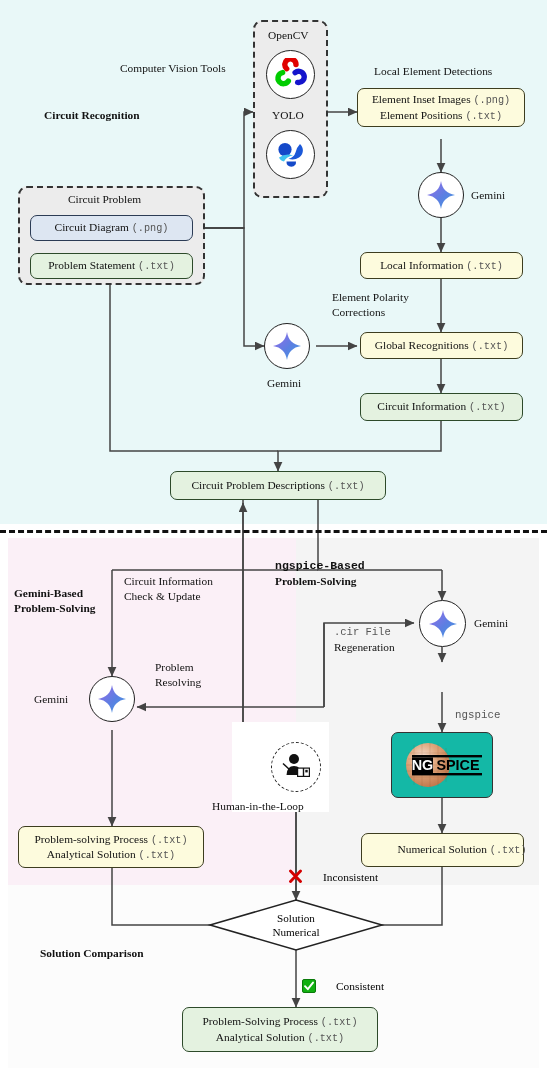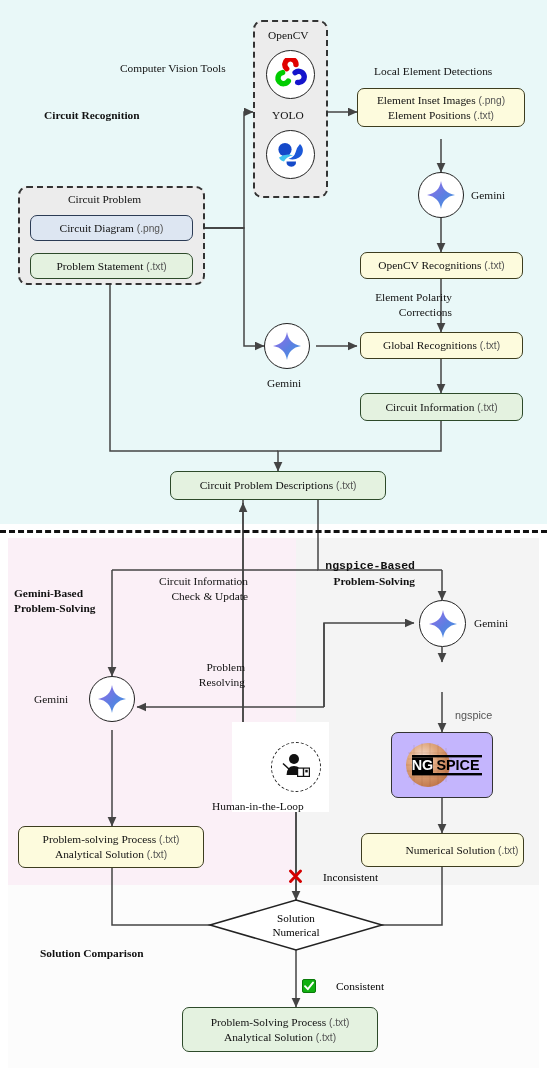--- a/index.html
+++ b/index.html
@@ -17,37 +17,37 @@
            border-top:3px dashed #111;}
 
   
   .box{position:absolute;box-sizing:border-box;border:1.4px solid #333;
        border-radius:7px;display:flex;flex-direction:column;
        align-items:center;justify-content:center;text-align:center;
        font-size:11.4px;line-height:1.28;color:#111;}
   .box.yellow{background:#fdfbdd;border-color:#3d3d1f;}
   .box.green{background:#e4f2e0;border-color:#2d4a2a;}
   .box.blue{background:#dde6f2;border-color:#2c3c55;}
-  .box.white{background:#c4b5fd;border-color:#333;}
-  .mono{font-family:Liberation Sans, sans-serif;font-size:10.2px;color:#555;}
+  .box.white{background:#14b8a6;border-color:#333;}
+  .mono{font-family:Liberation Mono, monospace;font-size:10.2px;color:#555;}
   .monodark{font-family:"Liberation Mono", monospace;font-size:11px;color:#111;}
   .boxline{white-space:nowrap;}
 
   .dashbox{position:absolute;box-sizing:border-box;border:2px dashed #333;
            border-radius:9px;background:#ececec;}
 
   
   .circle{position:absolute;box-sizing:border-box;border:1.6px solid #222;
           border-radius:50%;background:#fff;
           display:flex;align-items:center;justify-content:center;}
   .circle.dashed{border:1.6px dashed #222;background:transparent;}
 
   
   .lbl{position:absolute;font-size:11.4px;color:#111;line-height:1.3;
-       text-align:right;white-space:nowrap;}
+       text-align:left;white-space:nowrap;}
   .lbl.multi{white-space:normal;}
   .lbl.bold{font-weight:bold;}
   .lbl.left{text-align:left;}
 
   
   .diamond-wrap{position:absolute;}
   .diamond-label{position:absolute;inset:0;display:flex;flex-direction:column;
      align-items:center;justify-content:center;font-size:11.2px;line-height:1.28;}
 
   svg.edges{position:absolute;left:0;top:0;width:547px;height:1076px;
@@ -196,21 +196,21 @@
   </div>
 
   <div class="circle" style="left:418px;top:172px;width:46px;height:46px;">
     <svg width="30" height="30" viewBox="0 0 30 30">
       <path d="M15 1 C16.4 9.2 20.8 13.6 29 15 C20.8 16.4 16.4 20.8 15 29 C13.6 20.8 9.2 16.4 1 15 C9.2 13.6 13.6 9.2 15 1 Z" fill="url(#gem)"></path>
     </svg>
   </div>
   <div class="lbl" style="left:471px;top:188px;">Gemini</div>
 
   <div class="box yellow" style="left:360px;top:252px;width:163px;height:27px;">
-    <span class="boxline"><span>OpenCV Recognitions </span><span class="mono">(.txt)</span></span>
+    <span class="boxline"><span>Local Information </span><span class="mono">(.txt)</span></span>
   </div>
 
   <div class="lbl multi" style="left:332px;top:290px;width:120px;">
     <div>Element Polarity</div>
     <div>Corrections</div>
   </div>
 
   <div class="circle" style="left:264px;top:323px;width:46px;height:46px;">
     <svg width="30" height="30" viewBox="0 0 30 30">
       <path d="M15 1 C16.4 9.2 20.8 13.6 29 15 C20.8 16.4 16.4 20.8 15 29 C13.6 20.8 9.2 16.4 1 15 C9.2 13.6 13.6 9.2 15 1 Z" fill="url(#gem)"></path>
@@ -268,20 +268,24 @@
     <div>Problem-Solving</div>
   </div>
 
   <div class="circle" style="left:419px;top:600px;width:47px;height:47px;">
     <svg width="30" height="30" viewBox="0 0 30 30">
       <path d="M15 1 C16.4 9.2 20.8 13.6 29 15 C20.8 16.4 16.4 20.8 15 29 C13.6 20.8 9.2 16.4 1 15 C9.2 13.6 13.6 9.2 15 1 Z" fill="url(#gem)"></path>
     </svg>
   </div>
   <div class="lbl" style="left:474px;top:616px;">Gemini</div>
 
+  <div class="lbl multi" style="left:334px;top:626px;width:96px;">
+    <div class="mono" style="font-size:10.5px;color:#555;">.cir File</div>
+    <div>Regeneration</div>
+  </div>
 
 
   <div class="lbl mono" style="left:455px;top:708px;color:#555;font-size:10.8px;">ngspice</div>
 
   <div class="box white" style="left:391px;top:732px;width:102px;height:66px;">
     <svg width="88" height="52" viewBox="0 0 88 52">
       <circle cx="30" cy="26" r="22" fill="url(#ngsph)"></circle>
       <g opacity="0.22" stroke="#7a3d18" stroke-width="0.7">
         <path d="M10 14 h40 M10 20 h44 M8 26 h46 M8 32 h44 M10 38 h40"></path>
         <path d="M16 6 v40 M24 4 v44 M32 4 v44 M40 5 v42 M48 9 v34"></path>

